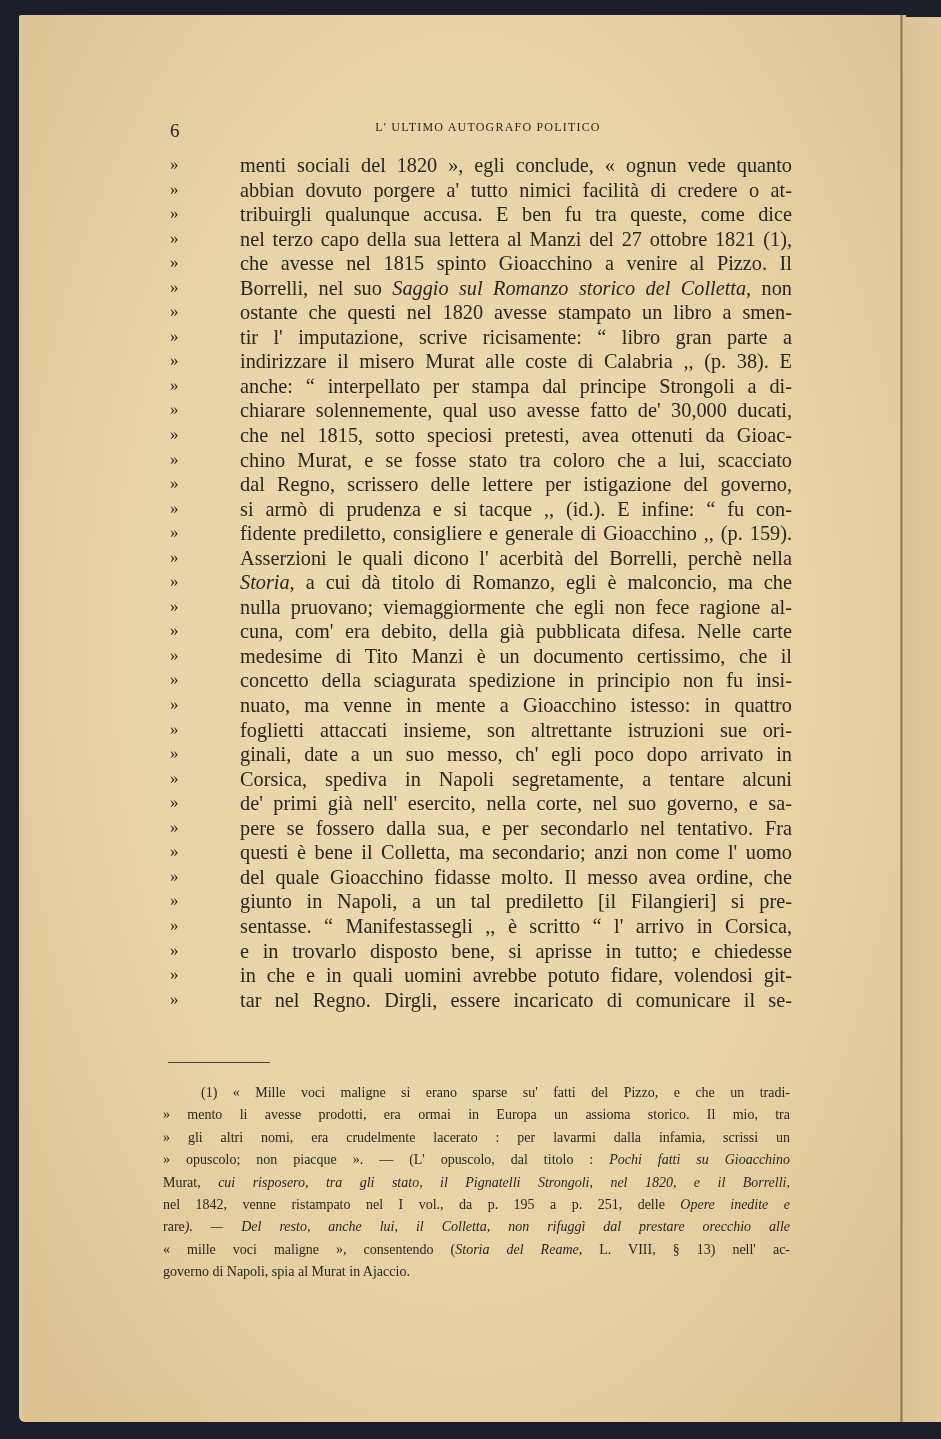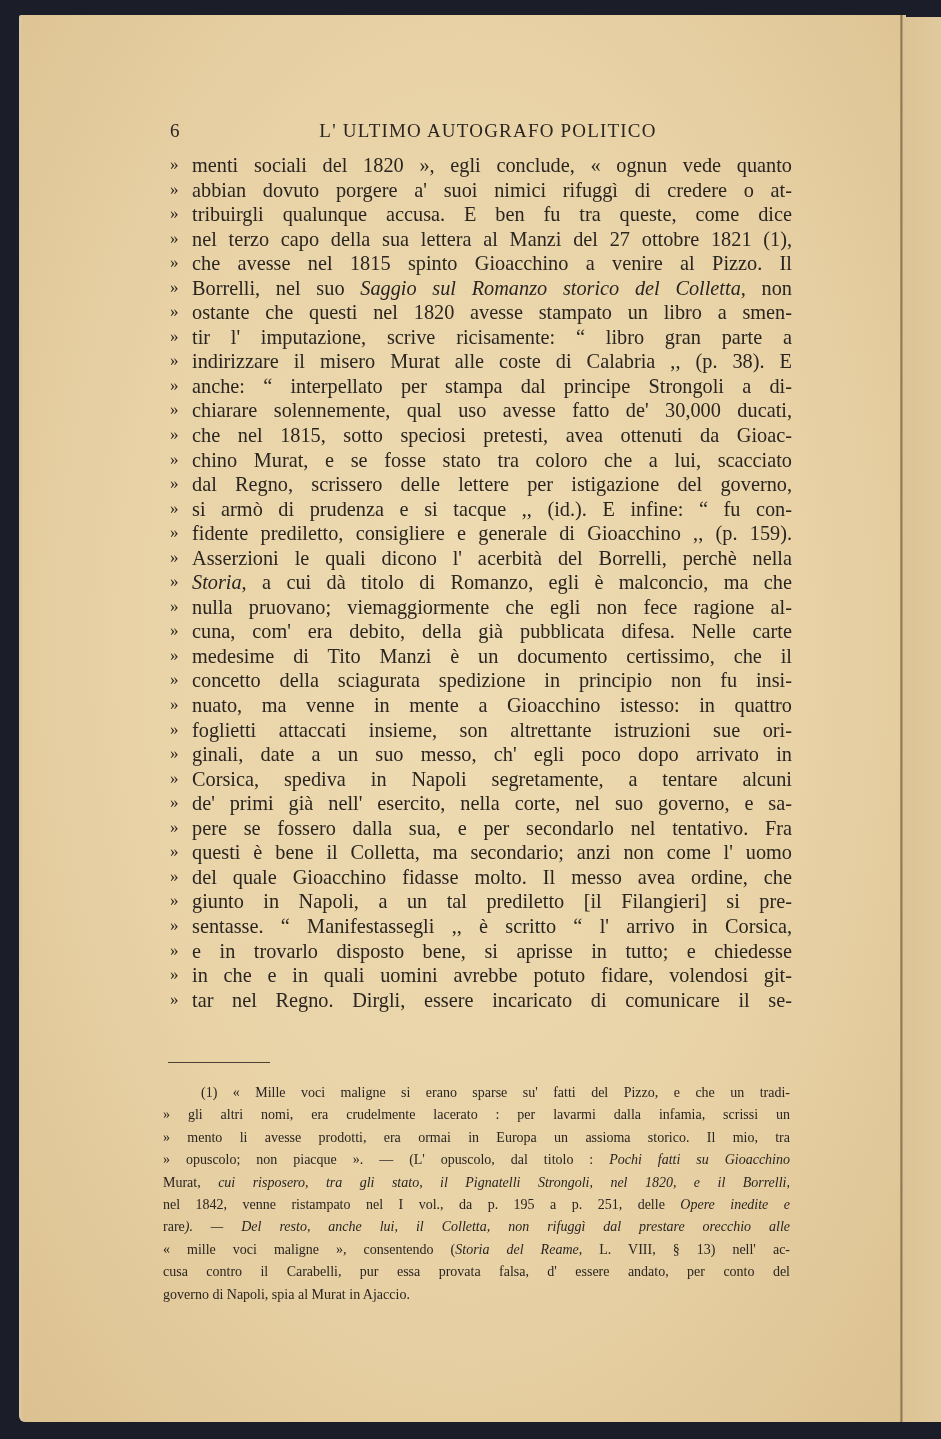--- a/index.html
+++ b/index.html
@@ -25,33 +25,33 @@
     background:linear-gradient(90deg,#dcc396,#e0c99c);
   }
   .header {
     position:absolute; top:120px; left:170px; width:620px; height:26px;
   }
   .page-number {
     position:absolute; left:0; top:0; font-size:19px;
   }
   .running-title {
     position:absolute; left:0; right:0; top:0; text-align:center;
-    font-size:19px; letter-spacing:1.2px; padding-left:16px;
+    font-size:12px; letter-spacing:1.2px; padding-left:16px;
   }
   .body-text {
     position:absolute; top:153px; left:170px; width:622px;
   }
   .line {
     height:24.55px; line-height:24.55px; font-size:20.3px;
     text-align:justify; text-align-last:justify;
     white-space:nowrap; overflow:visible;
     display:flex; justify-content:space-between;
   }
   .line .q { width:22px; flex:0 0 22px; font-size:17px; }
-  .line .t { flex:1; text-align:justify; text-align-last:justify; white-space:normal; }
+  .line .t { flex:1; text-align:justify; text-align-last:justify; white-space:normal;margin-left:48px; }
   .rule {
     position:absolute; top:1062px; left:168px; width:102px; height:1px;
     background:#4a4035;
   }
   .footnote {
     position:absolute; top:1082px; left:163px; width:627px;
     font-size:14px; line-height:22.4px;
   }
   .fn-line { height:22.4px; text-align:justify; text-align-last:justify; white-space:normal; }
   .fn-line.final { text-align-last:left; }
@@ -70,21 +70,21 @@
   <div class="running-title">L' ULTIMO AUTOGRAFO POLITICO</div>
 </div>
 
 <div class="body-text" id="body-text">
     <div class="line">
       <span class="q">»</span>
       <span class="t">menti sociali del 1820 », egli conclude, « ognun vede quanto</span>
     </div>
     <div class="line">
       <span class="q">»</span>
-      <span class="t">abbian dovuto porgere a' suoi nimici rifuggì di credere o at-</span>
+      <span class="t">abbian dovuto porgere a' tutto nimici facilità di credere o at-</span>
     </div>
     <div class="line">
       <span class="q">»</span>
       <span class="t">tribuirgli qualunque accusa. E ben fu tra queste, come dice</span>
     </div>
     <div class="line">
       <span class="q">»</span>
       <span class="t">nel terzo capo della sua lettera al Manzi del 27 ottobre 1821 (1),</span>
     </div>
     <div class="line">
@@ -210,22 +210,21 @@
     <div class="line">
       <span class="q">»</span>
       <span class="t">tar nel Regno. Dirgli, essere incaricato di comunicare il se-</span>
     </div>
   </div>
 
 <div class="rule"></div>
 
 <div class="footnote" id="footnote">
     <div class="fn-line indent">(1) « Mille voci maligne si erano sparse su' fatti del Pizzo, e che un tradi-</div>
+    <div class="fn-line">» mento li avesse prodotti, era ormai in Europa un assioma storico. Il mio, tra</div>
     <div class="fn-line">» gli altri nomi, era crudelmente lacerato : per lavarmi dalla infamia, scrissi un</div>
-    <div class="fn-line">» mento li avesse prodotti, era ormai in Europa un assioma storico. Il mio, tra</div>
     <div class="fn-line">» opuscolo; non piacque ». — (L' opuscolo, dal titolo : <i>Pochi fatti su Gioacchino</i></div>
     <div class="fn-line">Murat,<i> cui risposero, tra gli stato, il Pignatelli Strongoli, nel 1820, e il Borrelli,</i></div>
     <div class="fn-line">nel 1842, venne ristampato nel I vol., da p. 195 a p. 251, delle <i>Opere inedite e</i></div>
     <div class="fn-line">rare<i>). — Del resto, anche lui, il Colletta, non rifuggì dal prestare orecchio alle</i></div>
     <div class="fn-line">« mille voci maligne », consentendo (<i>Storia del Reame</i>, L. VIII, § 13) nell' ac-</div>
-    <div class="fn-line">cusa contro il Carabelli, pur essa provata falsa, d' essere andato, per conto del</div>
     <div class="fn-line final">governo di Napoli, spia al Murat in Ajaccio.</div>
   </div>
 
 </body></html>

